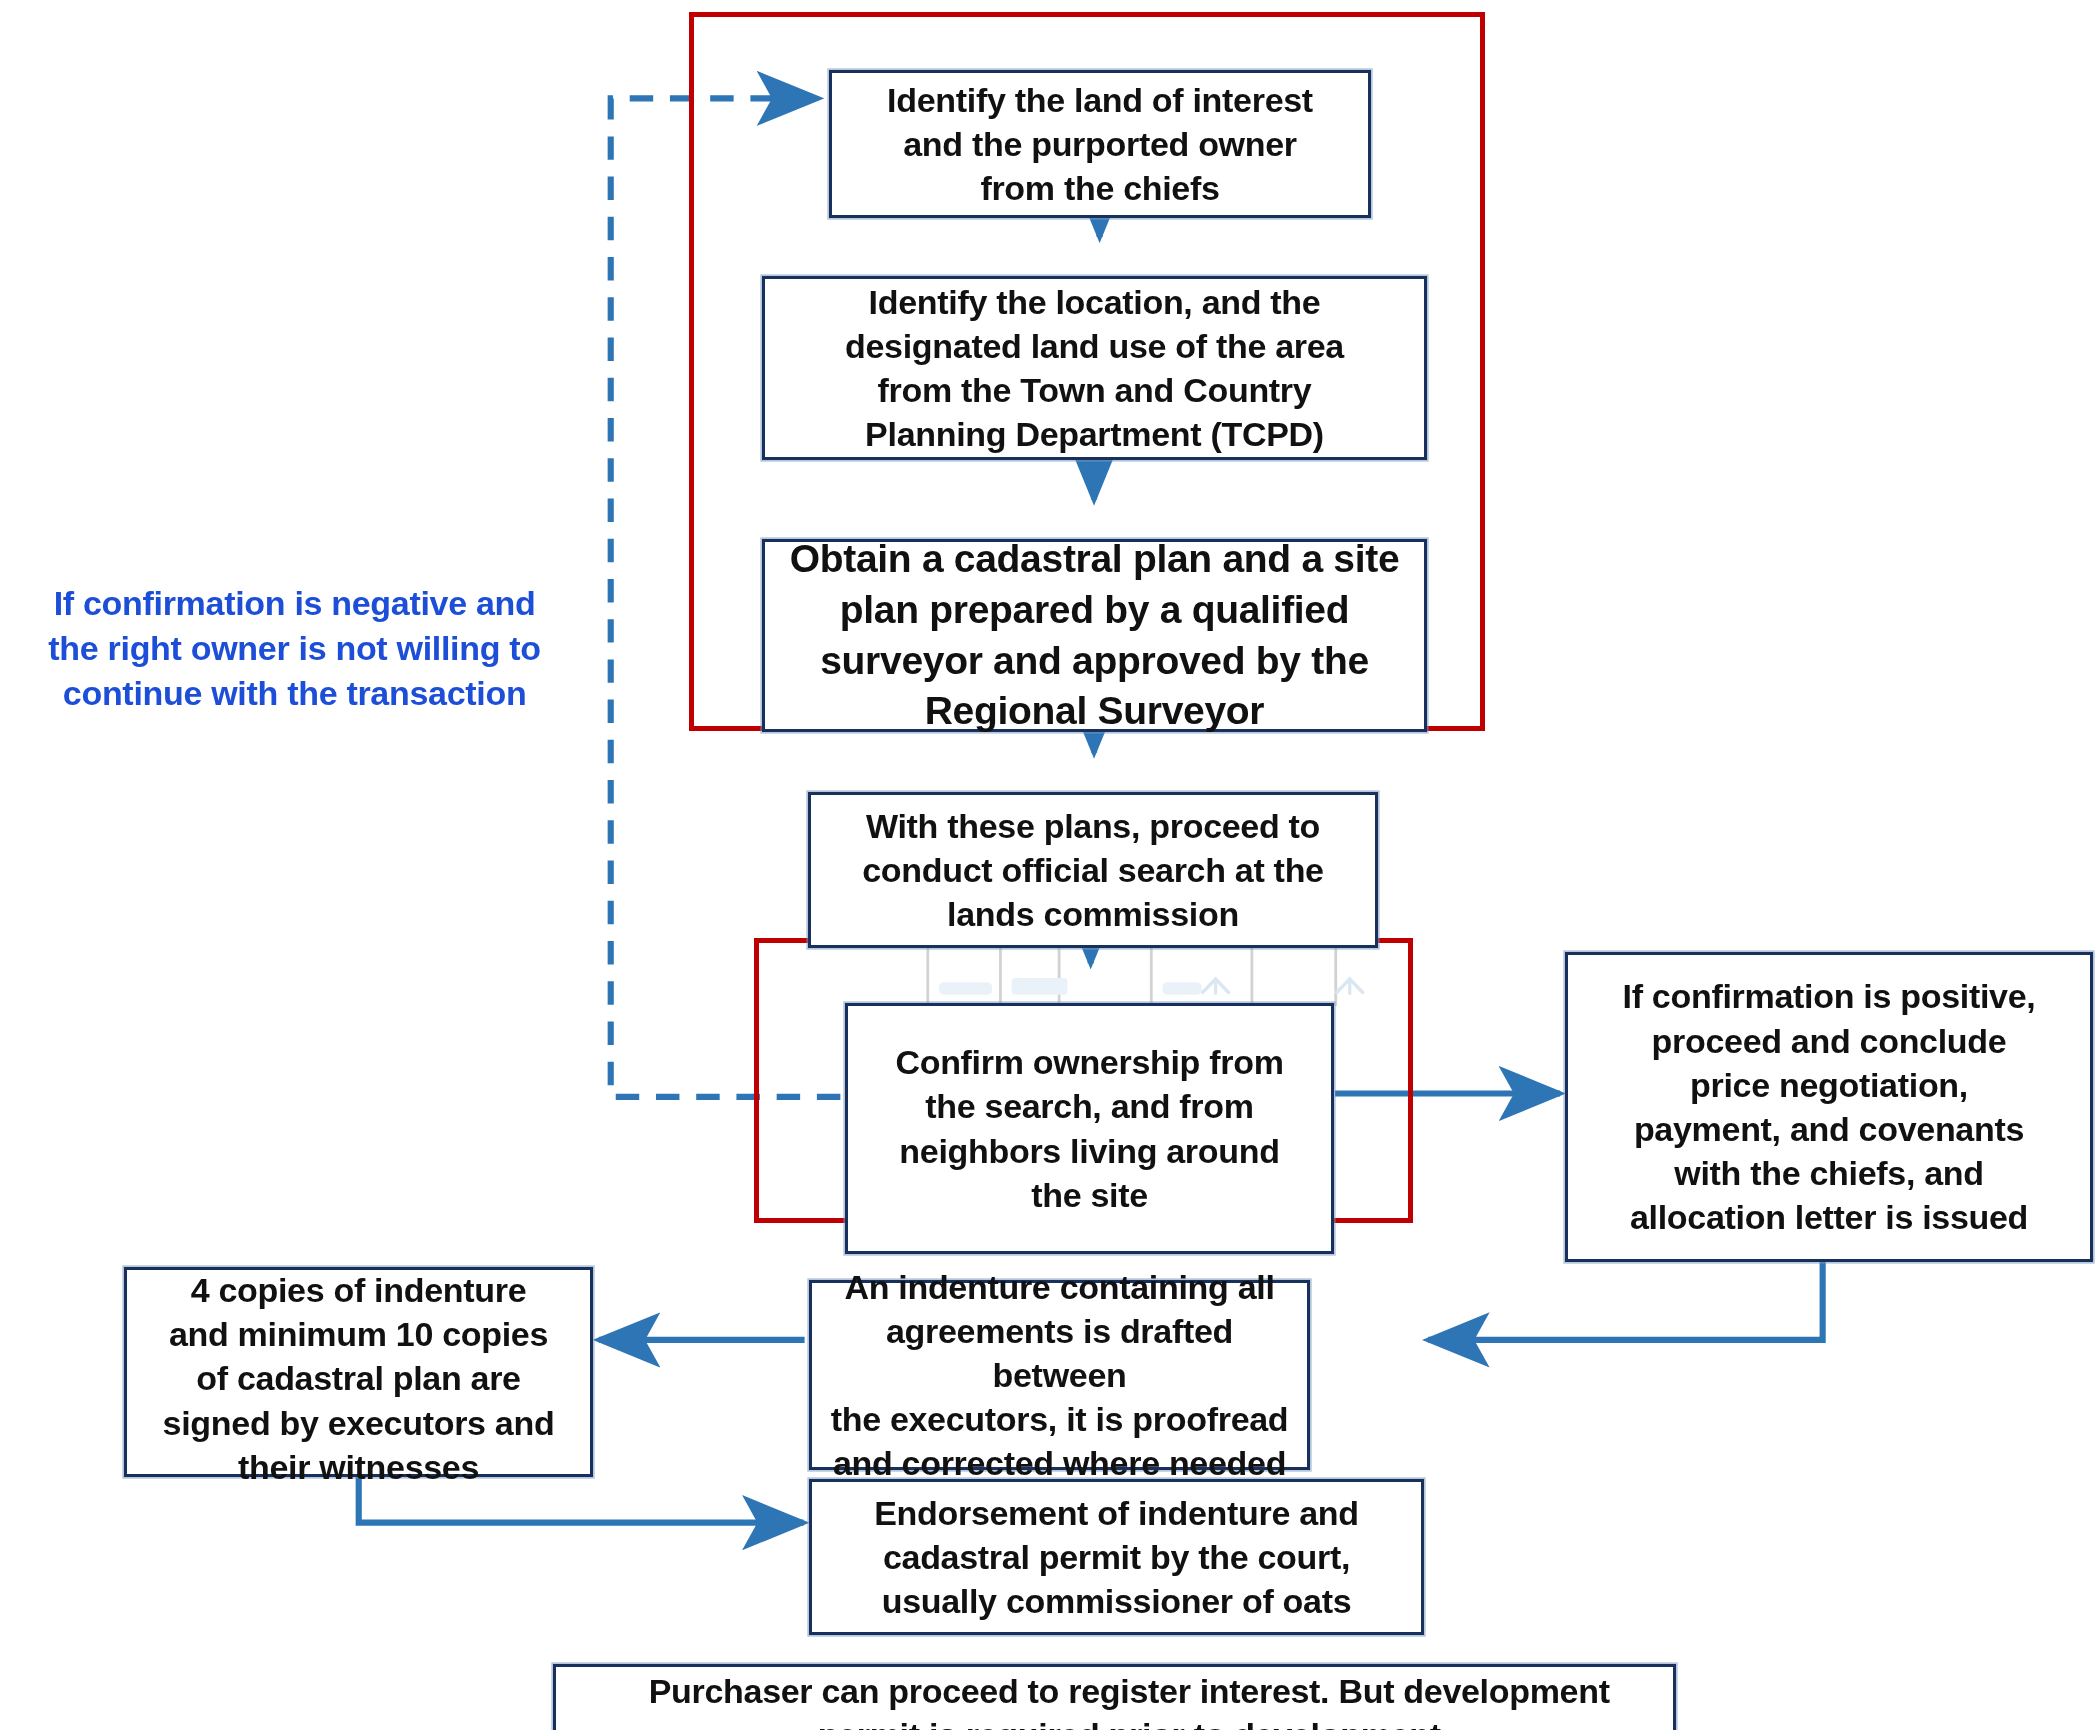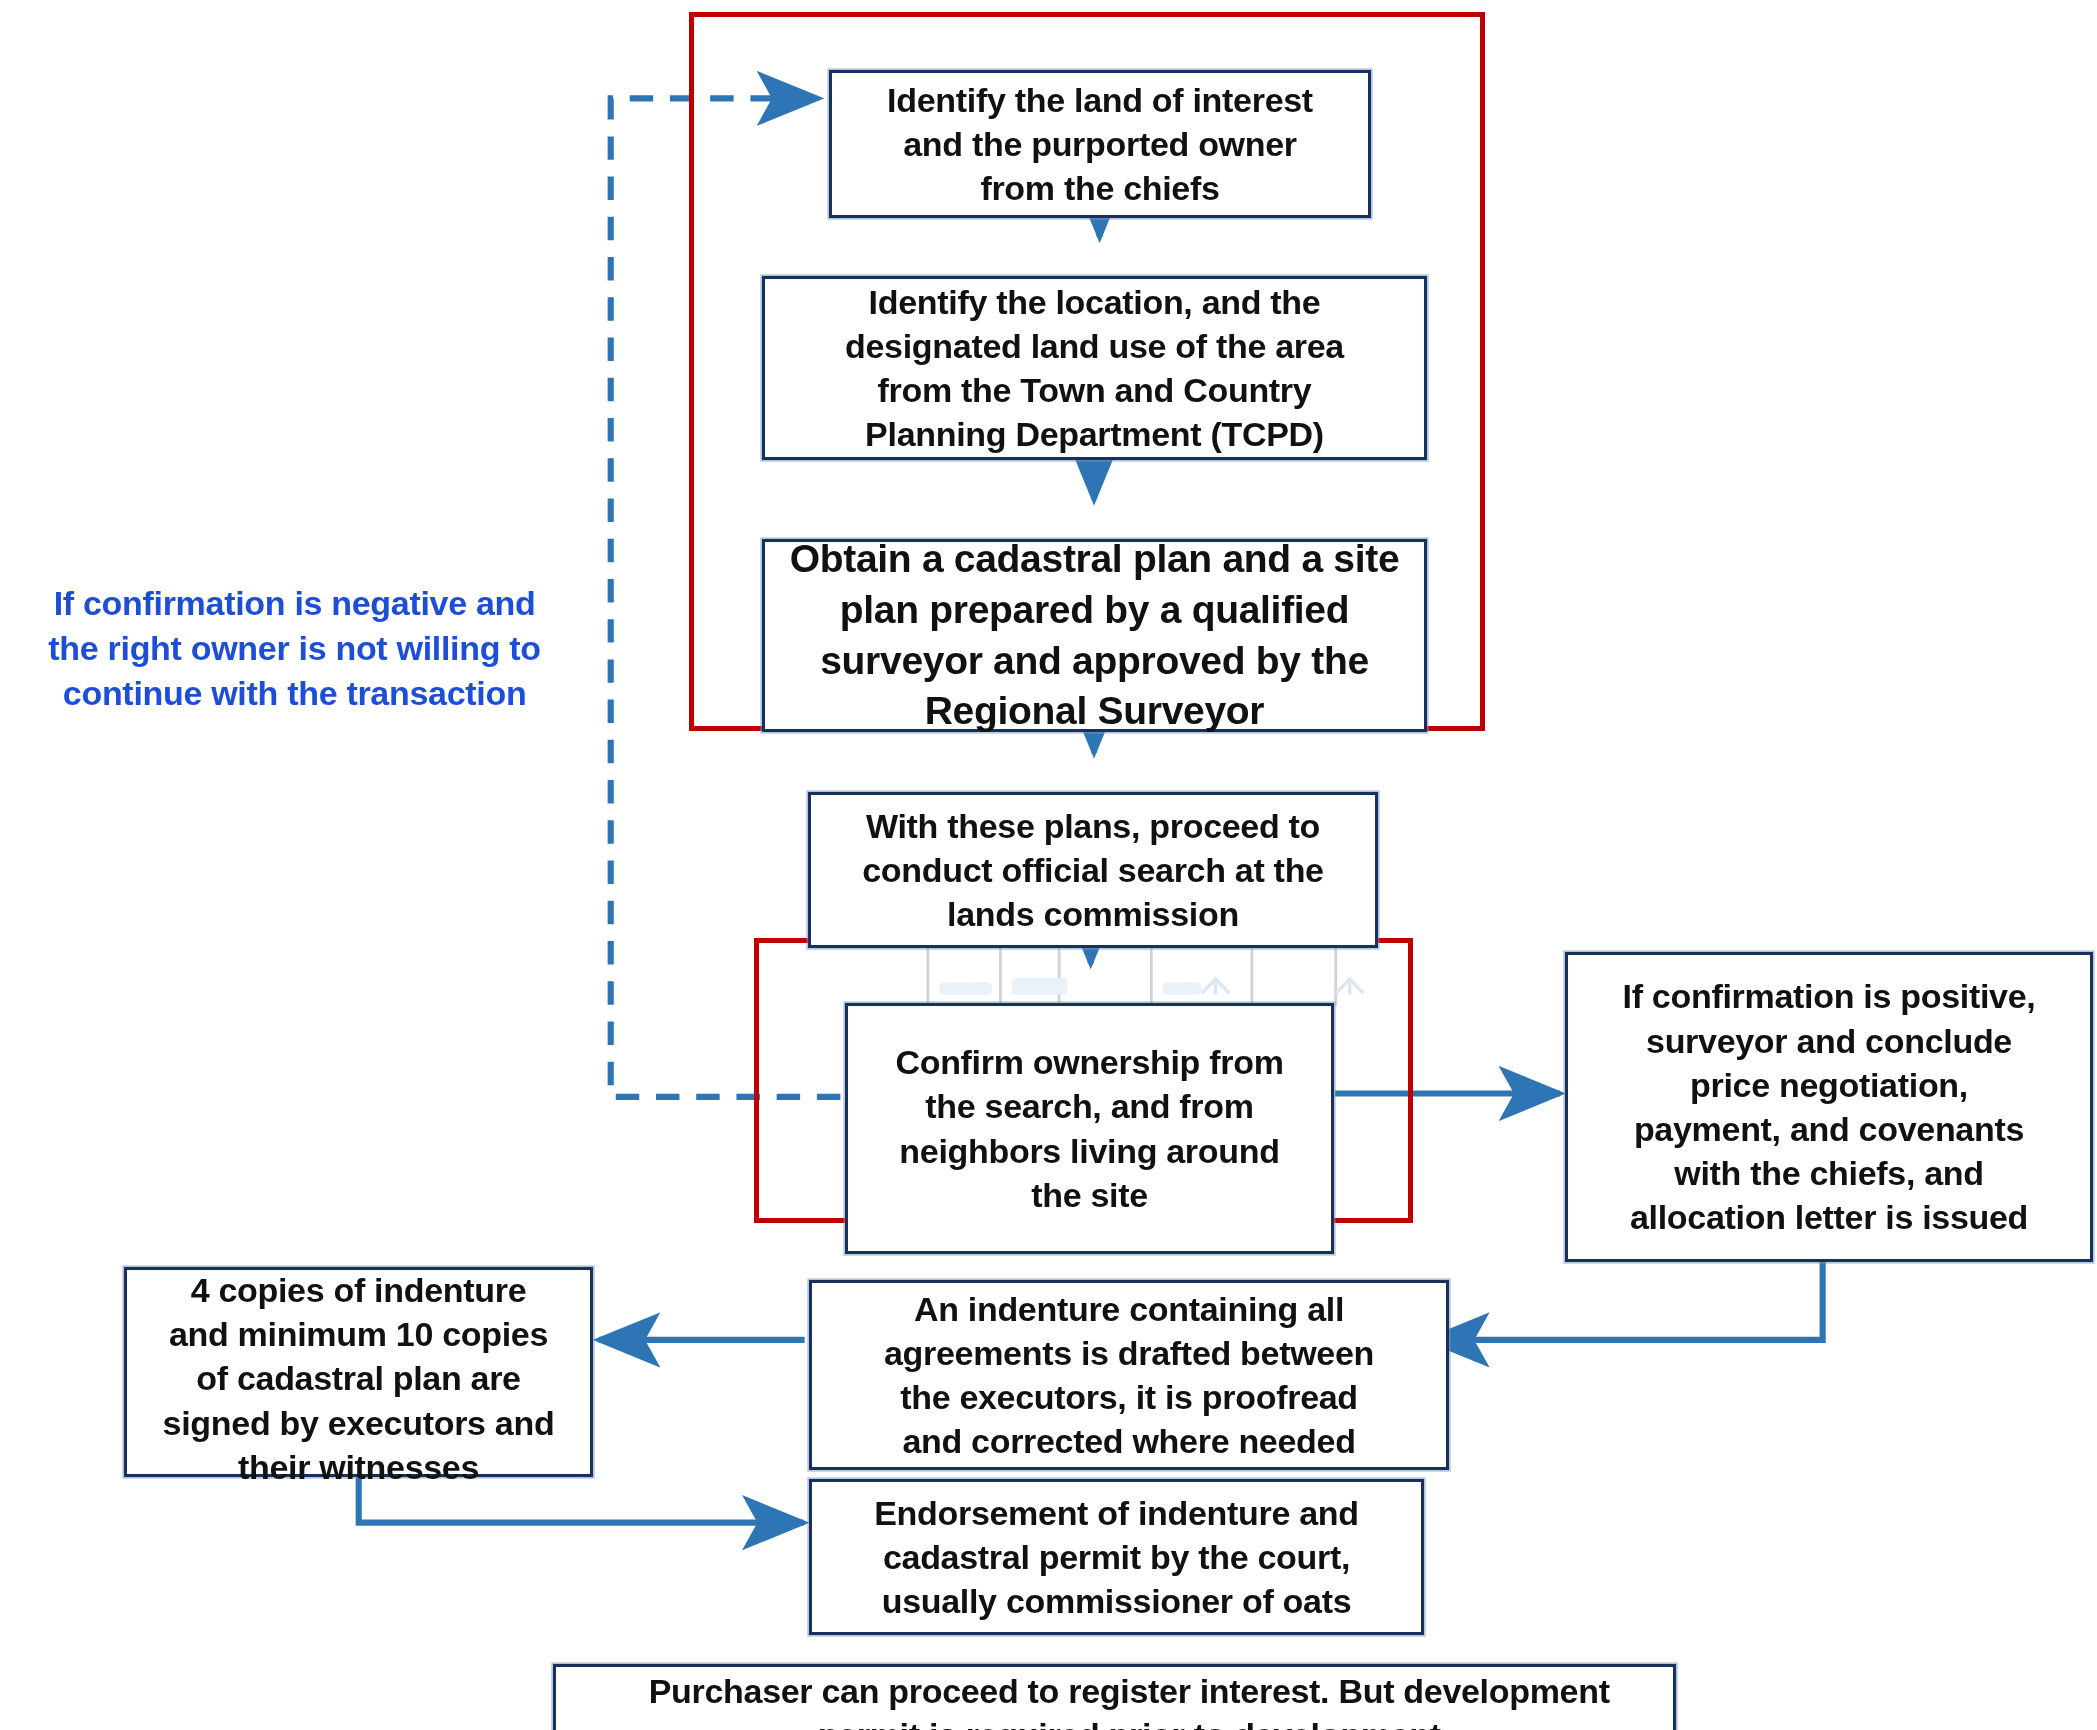--- a/index.html
+++ b/index.html
@@ -174,28 +174,28 @@
 
   <div class="node" style="left:845px; top:968px; width:489px; height:251px;">
     <span class="txt" style="font-size:34px;">Confirm ownership from
 the search, and from
 neighbors living around
 the site</span>
   </div>
 
   <div class="node" style="left:1565px; top:917px; width:528px; height:310px;">
     <span class="txt" style="font-size:34px;">If confirmation is positive,
-surveyor and conclude
+proceed and conclude
 price negotiation,
 payment, and covenants
 with the chiefs, and
 allocation letter is issued</span>
   </div>
 
-  <div class="node" style="left:809px; top:1245px; width:640px; height:190px;">
+  <div class="node" style="left:809px; top:1245px; width:501px; height:190px;">
     <span class="txt" style="font-size:34px;">An indenture containing all
 agreements is drafted between
 the executors, it is proofread
 and corrected where needed</span>
   </div>
 
   <div class="node" style="left:124px; top:1232px; width:469px; height:210px; align-items:center; padding-top:13px;">
     <span class="txt" style="font-size:34px;">4 copies of indenture
 and minimum 10 copies
 of cadastral plan are

